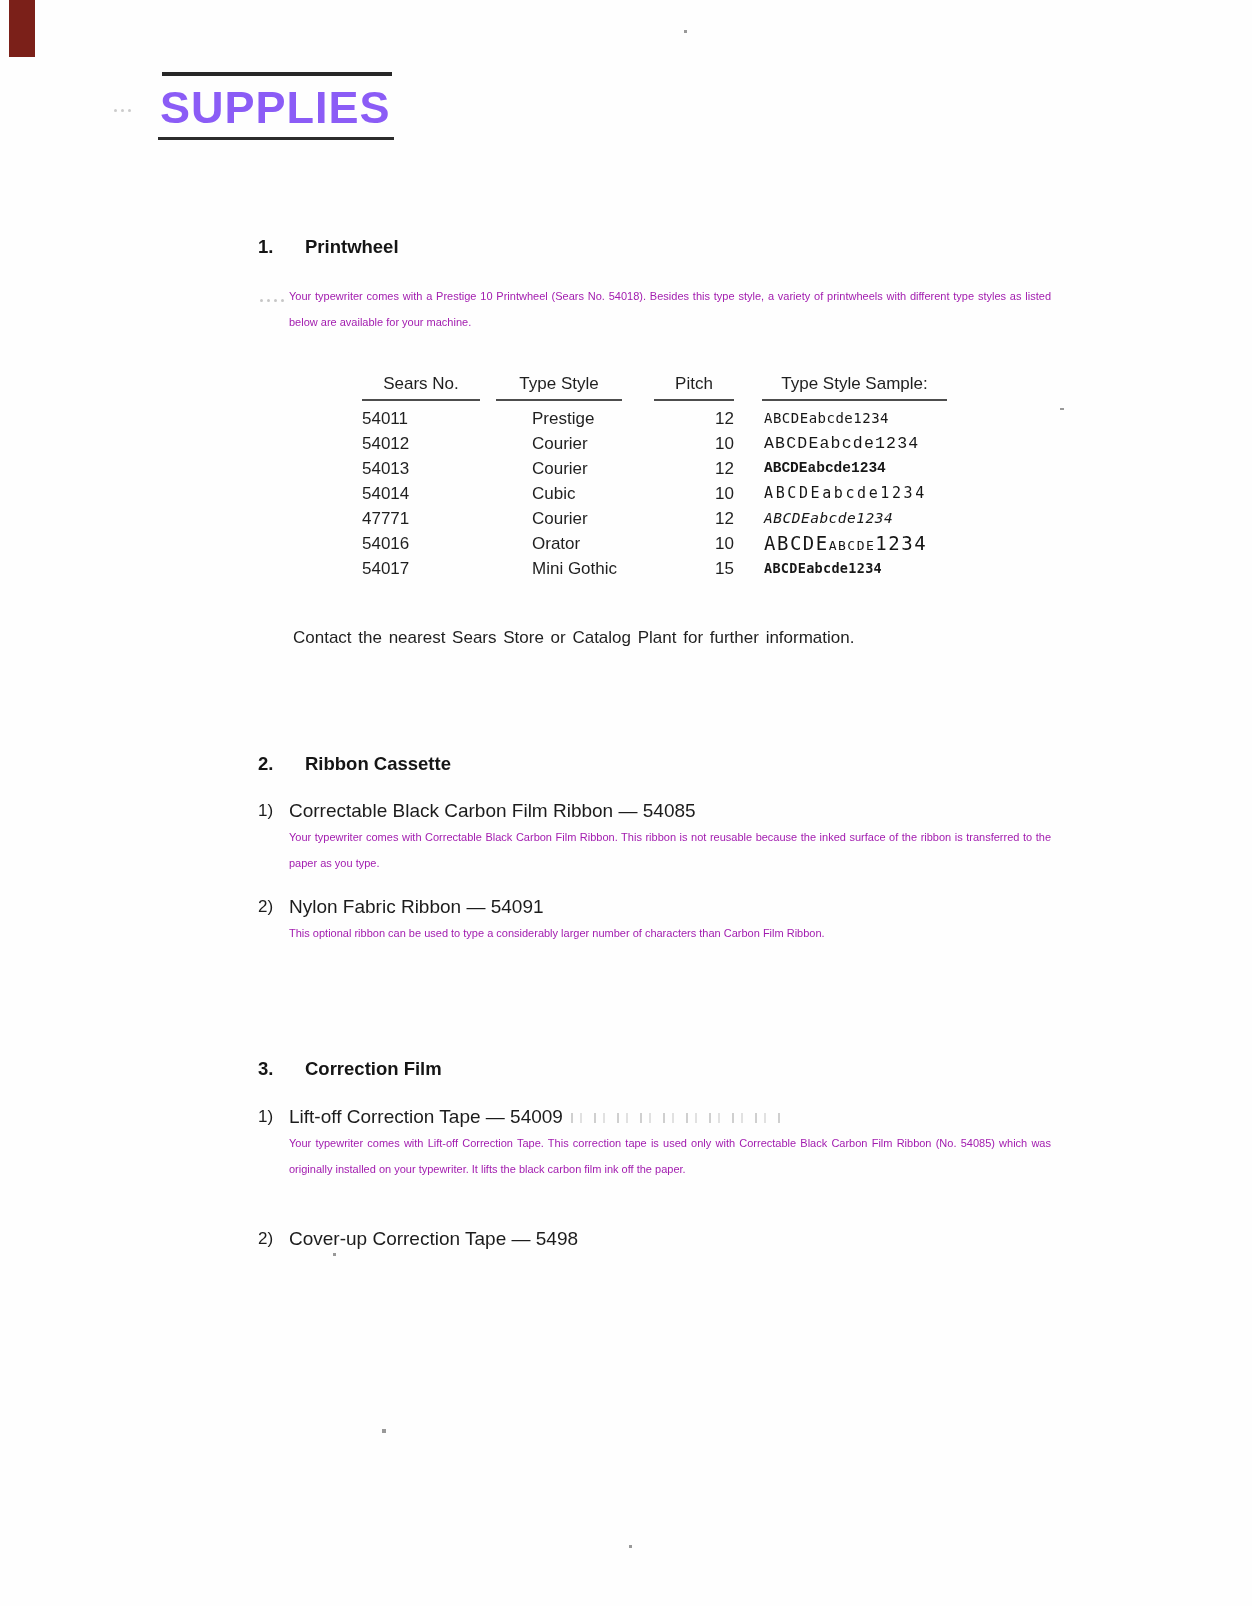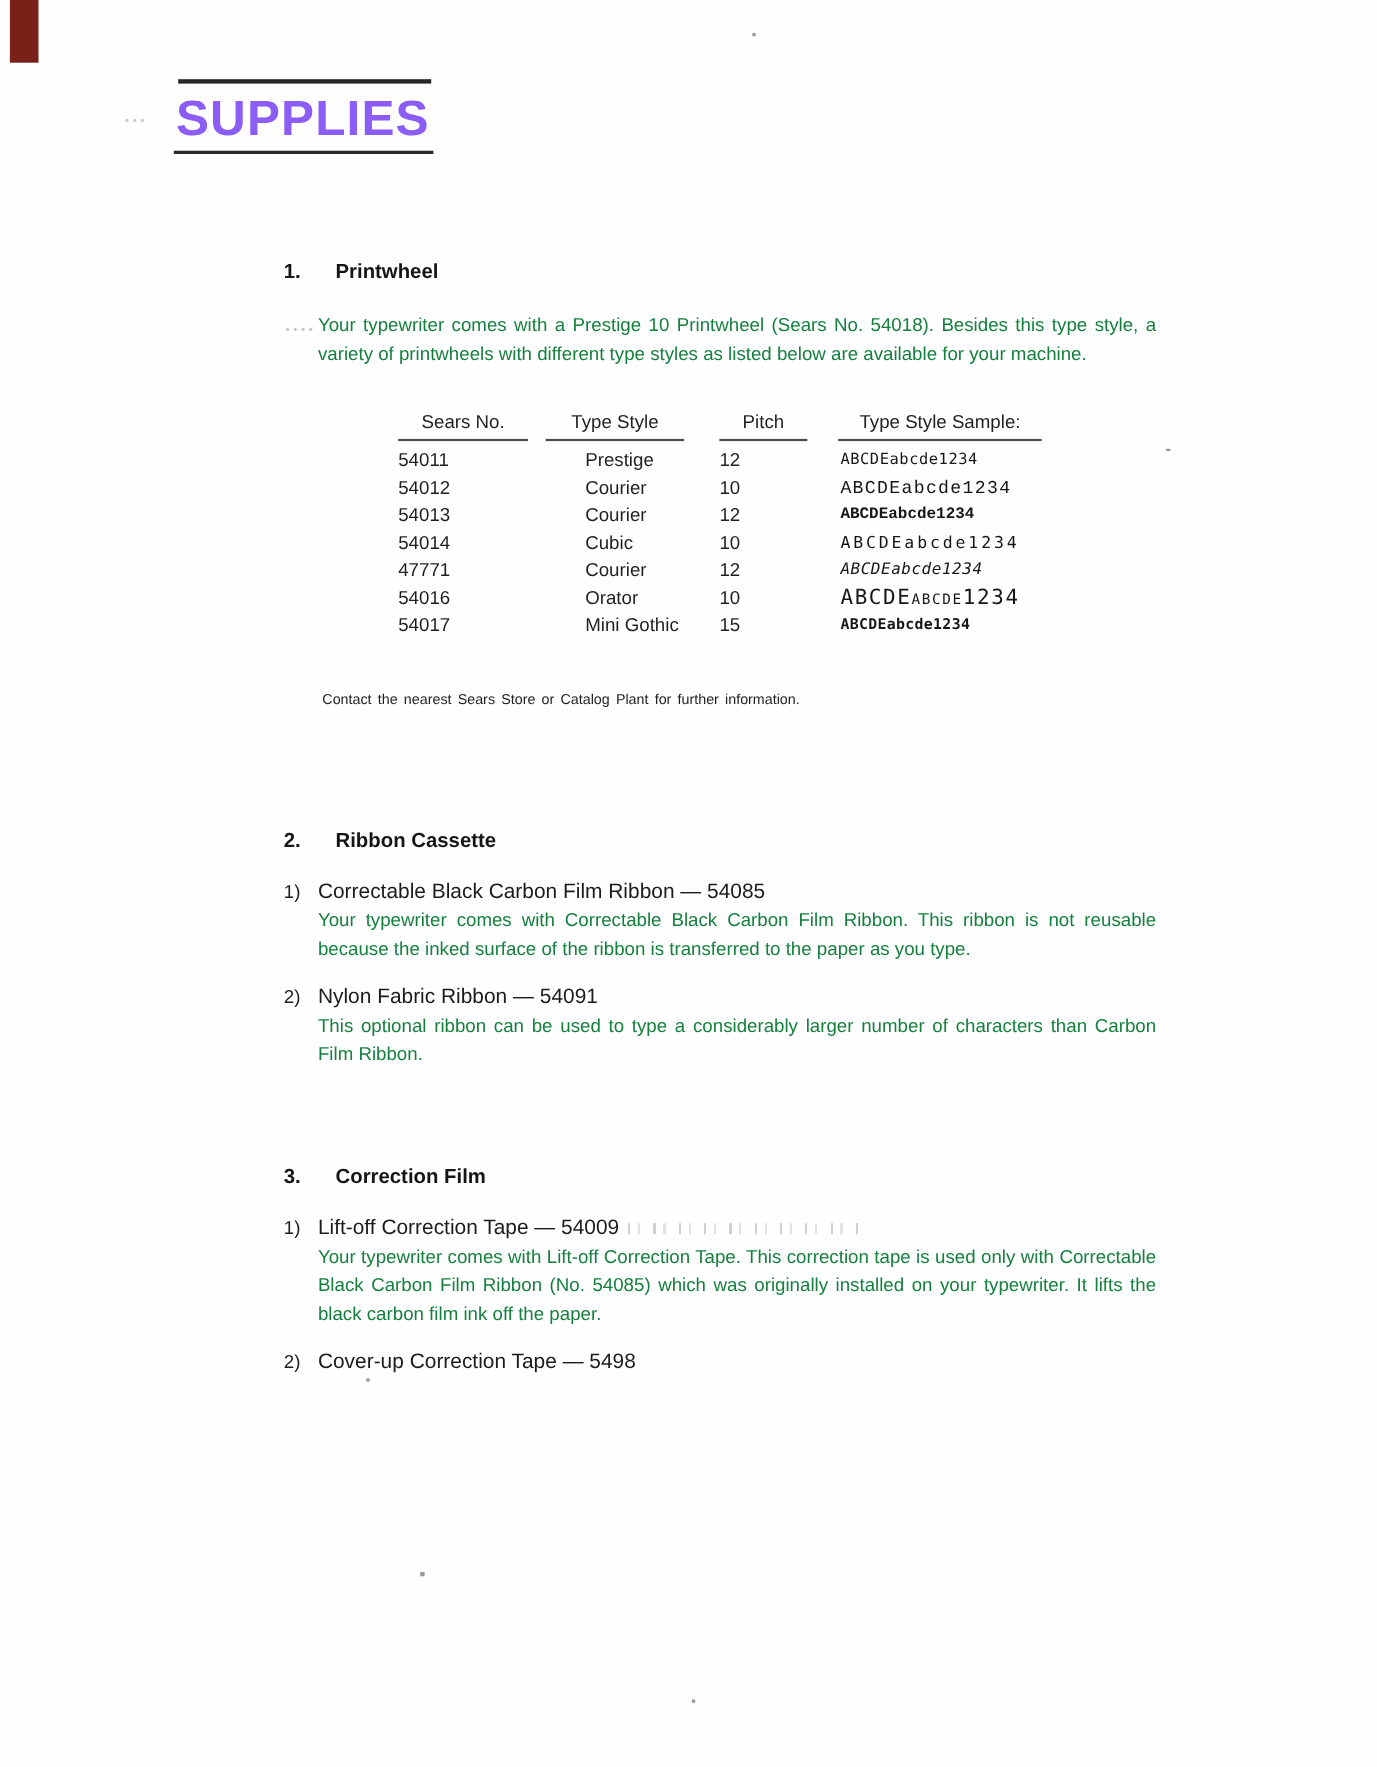--- a/index.html
+++ b/index.html
@@ -60,23 +60,23 @@
     font-weight: bold;
     font-size: 18.5px;
     color: #151515;
   }
   .sec-heading .sec-num { width: 47px; }
   .sec1-heading { top: 236px; }
   .sec2-heading { top: 753px; }
   .sec3-heading { top: 1058px; }
 
   .body-text {
-    font-size: 17px;
+    font-size: 11px;
     line-height: 26px;
-    color: #15803d;
+    color: #a21caf;
     text-align: justify;
   }
   .sec1-intro {
     position: absolute;
     left: 289px; top: 283px;
     width: 762px;
   }
   .para-smudge {
     position: absolute;
     left: 258px; top: 290px;
@@ -100,38 +100,38 @@
     margin-bottom: 6px;
     white-space: nowrap;
   }
   .c1 { grid-column: 1; }
   .c2 { grid-column: 3; }
   .c3 { grid-column: 5; }
   .c4 { grid-column: 7; }
   .pw-table .cell { height: 25px; line-height: 23px; white-space: nowrap; }
   .cell.c1 { text-align: left; }
   .cell.c2 { padding-left: 36px; }
-  .cell.c3 { text-align: left; }
+  .cell.c3 { text-align: right; }
   .cell.c4 { padding-left: 2px; }
 
   
   .sample { font-family: "DejaVu Sans Mono", monospace; color:#161616; }
   .sample[data-style="prestige"]   { font-size: 14px; letter-spacing: .5px; }
   .sample[data-style="courier10"]  { font-family:"Liberation Mono",monospace; font-size: 16.5px; letter-spacing: 1.2px; }
   .sample[data-style="courier12"]  { font-family:"Liberation Mono",monospace; font-size: 14.5px; font-weight:bold; }
   .sample[data-style="cubic"]      { font-size: 15px; letter-spacing: 2.6px; }
   .sample[data-style="script"]     { font-style: italic; font-size: 14.5px; letter-spacing: .5px; }
   .sample[data-style="orator"]     { font-size: 19px; font-variant: small-caps; letter-spacing: 1.5px; }
   .sample[data-style="minigothic"] { font-size: 13.5px; font-weight:bold; letter-spacing:.3px; }
 
   .contact-line {
     position: absolute;
     left: 293px; top: 628px;
     width: 700px;
-    font-size: 13px;
+    font-size: 17px;
     color: #1f1f1f;
     word-spacing: 2px;
   }
 
   
   .list-item {
     position: absolute;
     left: 258px;
     display: flex;
   }

